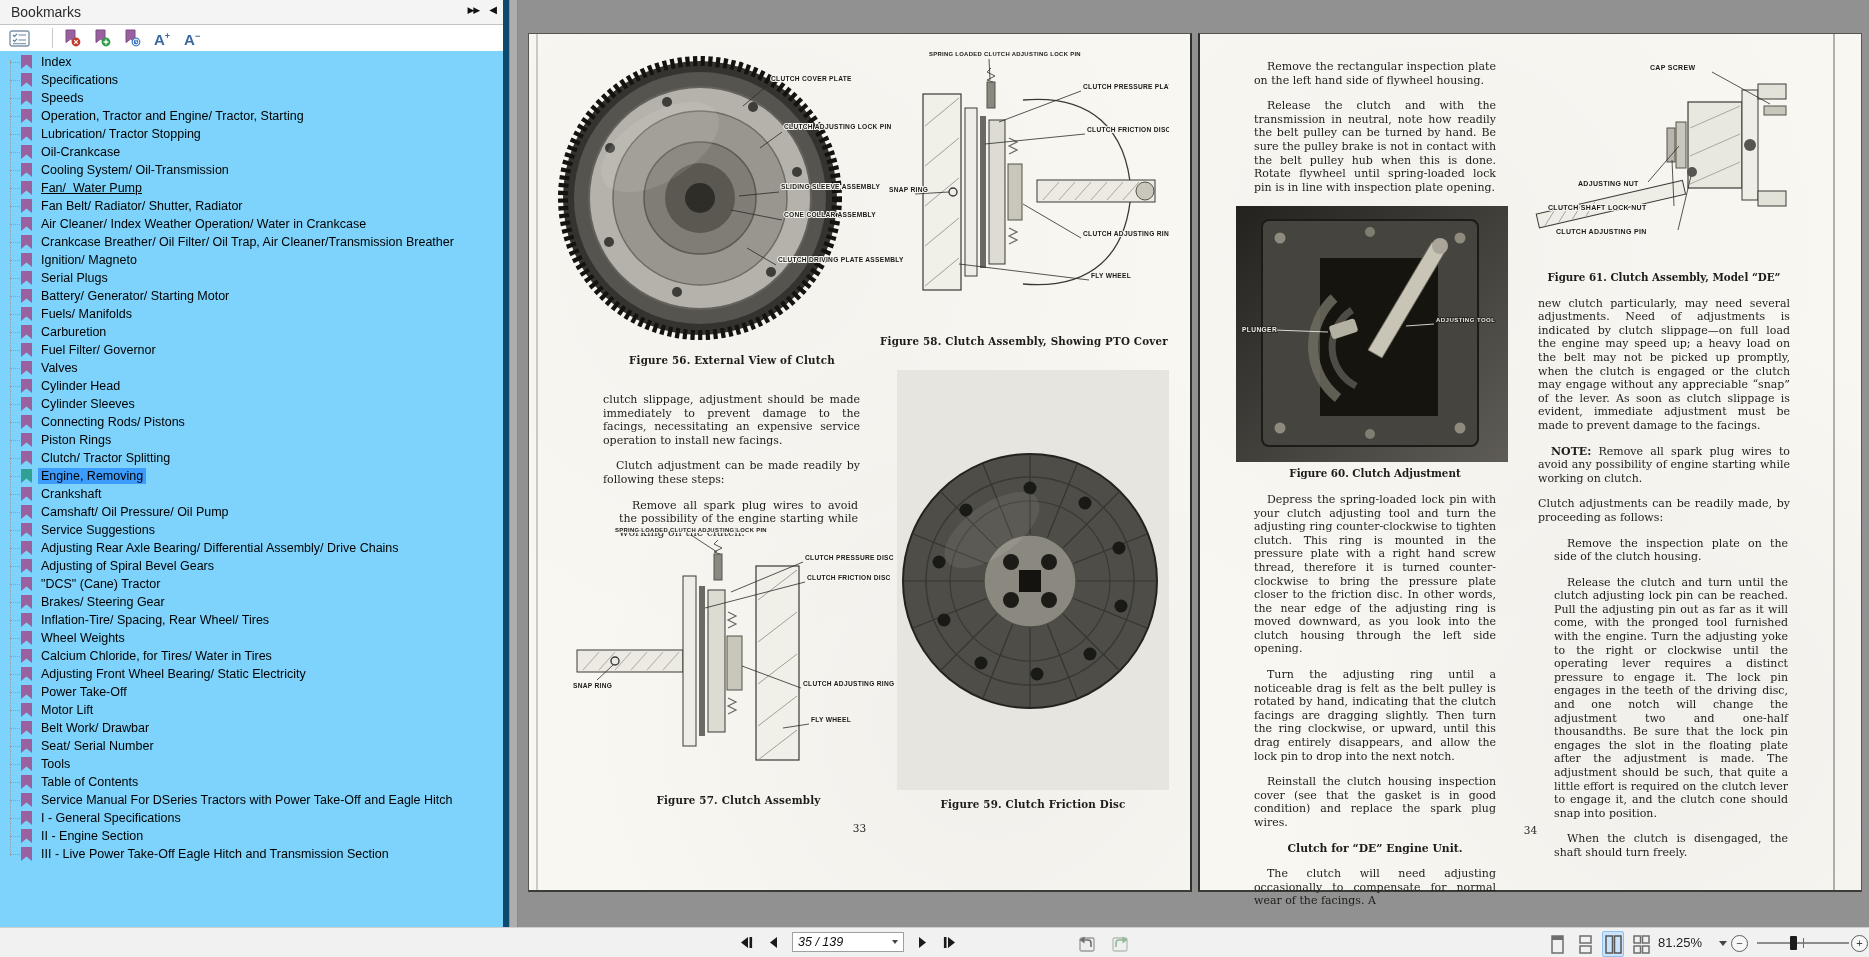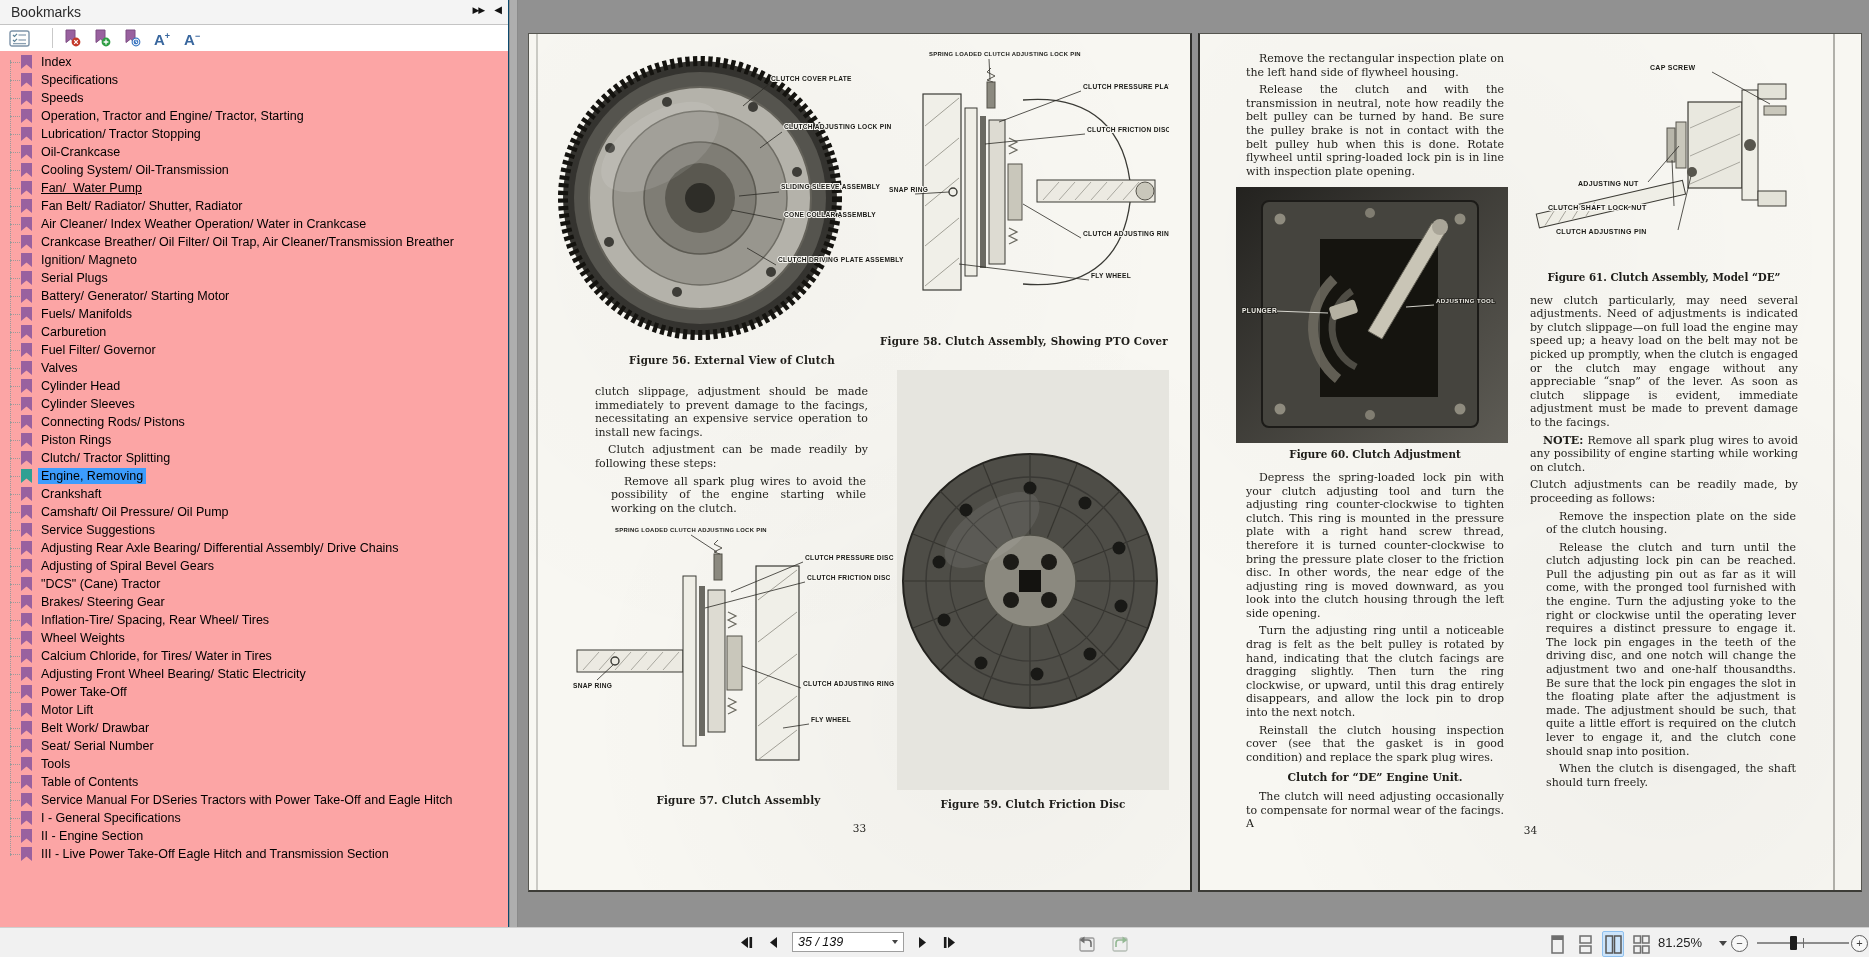--- a/index.html
+++ b/index.html
@@ -1,21 +1,21 @@
 <!DOCTYPE html>
 <html><head>
 <meta charset="utf-8">
 <style>
   html,body{margin:0;padding:0;background:#6b6b6b;}
   .app{position:relative;width:1869px;height:957px;overflow:hidden;
        font-family:"Liberation Sans",sans-serif;background:#929292;}
 
   
-  .panel{position:absolute;left:0;top:0;width:509px;height:927px;background:#fca5a5;
-         border-right:1px solid #0c4a6e;box-sizing:border-box;}
+  .panel{position:absolute;left:0;top:0;width:509px;height:927px;background:#7dd3fc;
+         border-right:6px solid #0c4a6e;box-sizing:border-box;}
   .panel-header{position:absolute;left:0;top:0;right:0;height:24px;background:#f4f4f4;
                 border-bottom:1px solid #c4c4c4;}
   .panel-title{position:absolute;left:11px;top:4px;font-size:14px;color:#2b2b2b;}
   .panel-hdr-btns{position:absolute;right:6px;top:4px;display:flex;gap:10px;align-items:center;}
   .dbl-arrow{font-size:9px;color:#111;letter-spacing:-1px;cursor:pointer;}
   .closer{font-size:10px;color:#111;cursor:pointer;}
 
   .panel-toolbar{position:absolute;left:0;top:25px;right:0;height:26px;display:flex;
                  align-items:center;padding-left:9px;background:#fff;}
   .ptb-sep{width:1px;height:20px;background:#c9c9c9;margin:0 11px 0 9px;}
@@ -49,21 +49,21 @@
   .page33{left:10px;top:33px;border-right:2px solid #2f2f2b;border-bottom:2px solid #3c3c37;}
   .page34{left:680px;top:33px;border-left:2px solid #2f2f2b;border-bottom:2px solid #3c3c37;}
   .page34::after{content:"";position:absolute;right:26px;top:0;bottom:0;width:2px;background:rgba(45,44,38,.35);}
   .page33::before{content:"";position:absolute;left:7px;top:0;bottom:0;width:2px;background:rgba(45,44,38,.22);}
 
   .fig{position:absolute;}
   .fig-caption{position:absolute;text-align:center;font-family:"DejaVu Serif",serif;font-weight:bold;
                font-size:10.3px;color:#1d1c18;letter-spacing:.2px;}
   .serif-col{font-family:"DejaVu Serif",serif;font-size:11px;line-height:13.6px;
              text-align:justify;color:#1e1d19;position:absolute;}
-  .serif-col p{margin:4px;text-indent:13px;}
+  .serif-col p{margin:12px;text-indent:13px;}
   .serif-col p.noindent{text-indent:0;}
   .serif-col p.step{padding-left:16px;padding-right:2px;}
   .serif-col p.gap{margin-top:3px;}
   .col-heading{font-family:"DejaVu Serif",serif;font-weight:bold;font-size:10.8px;color:#1e1d19;
                text-align:center;margin:7px 0 5px;}
   .fig-caption-flow{text-align:center;font-family:"DejaVu Serif",serif;font-weight:bold;
                     font-size:10.3px;color:#1d1c18;margin:5px 0 9px;text-indent:0;}
   .page-num{position:absolute;left:0;width:100%;text-align:center;
             font-family:"DejaVu Serif",serif;font-size:10.5px;color:#2a2925;}
 

